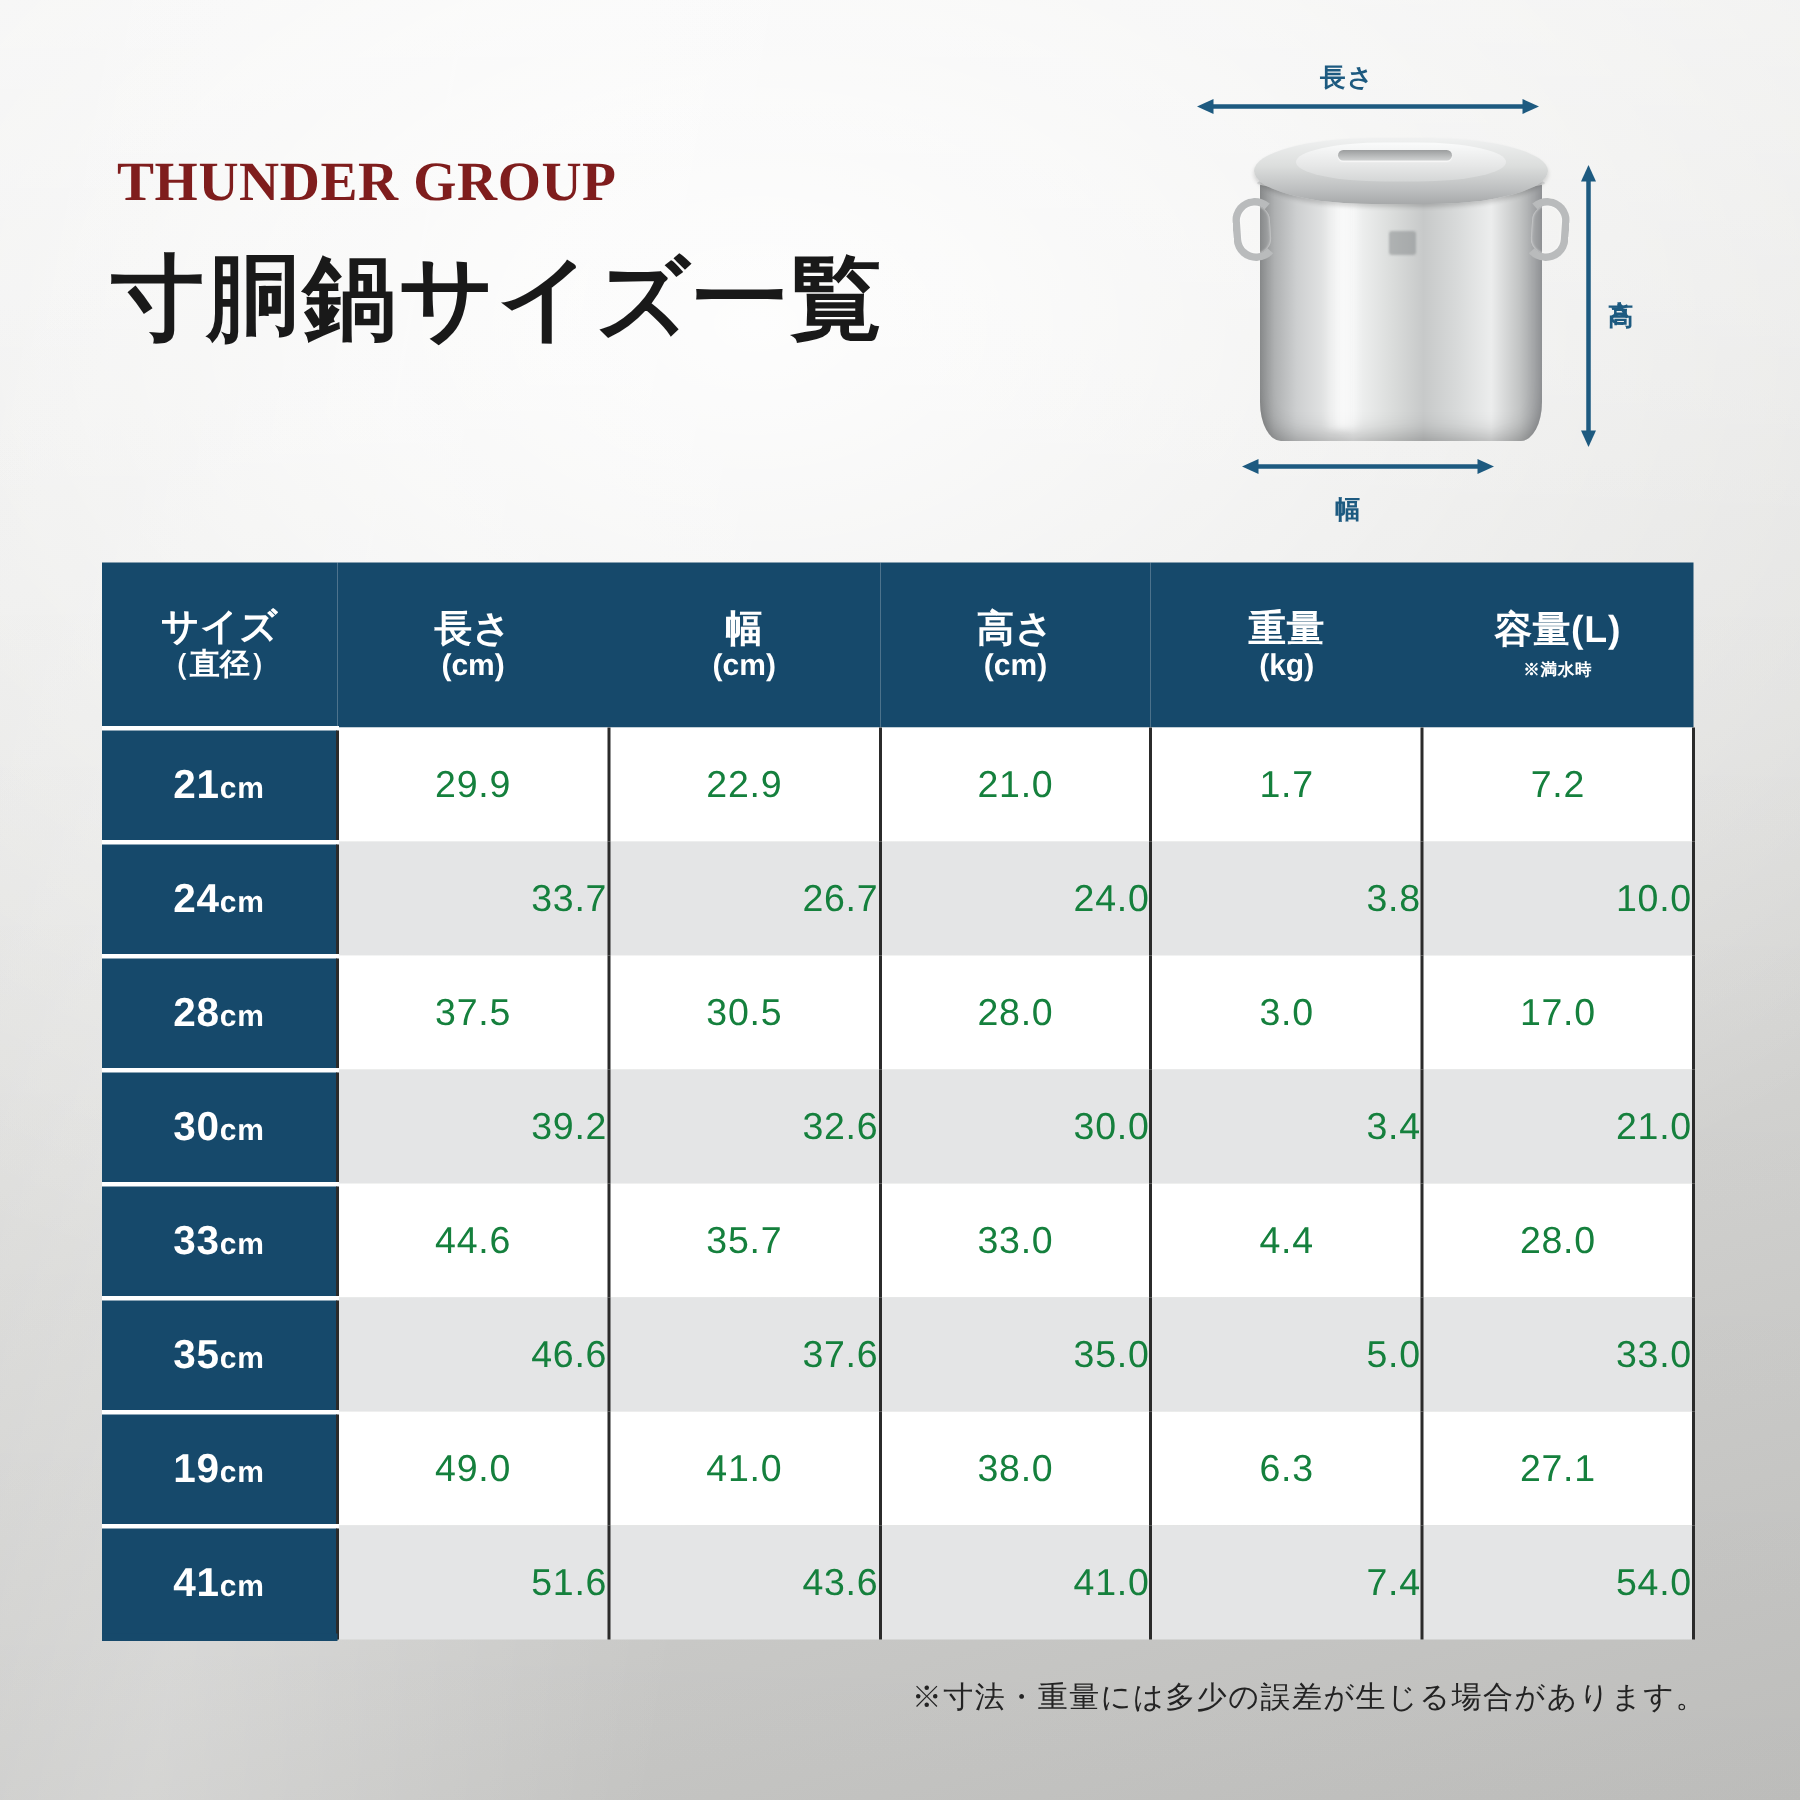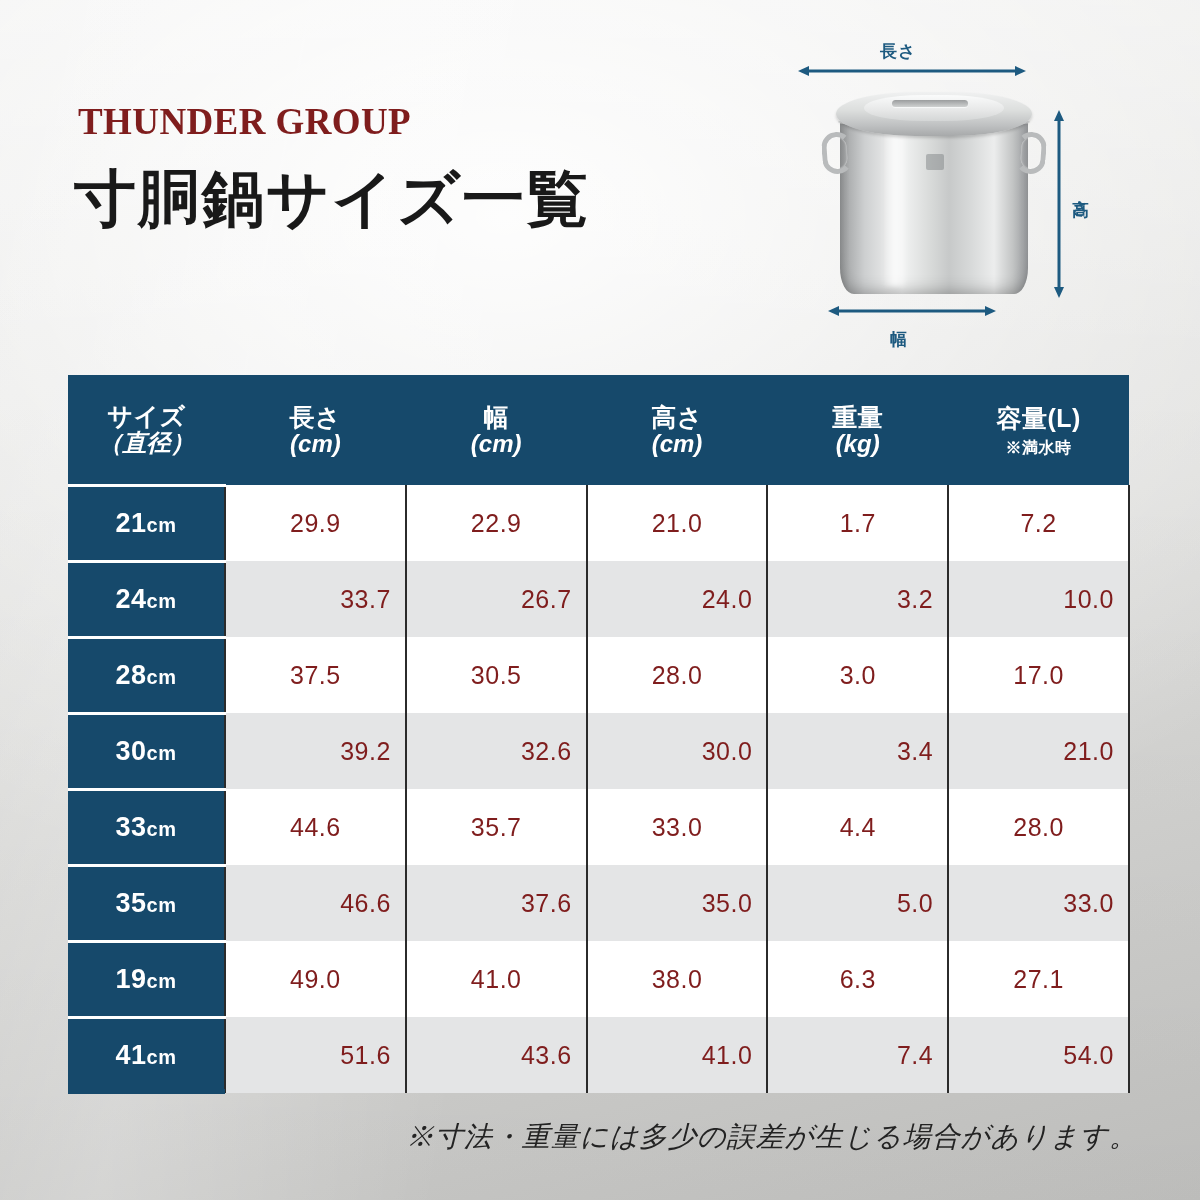--- a/index.html
+++ b/index.html
@@ -193,30 +193,30 @@
   thead th {
     background: #16496b;
     color: #ffffff;
     height: 110px;
     vertical-align: middle;
     font-weight: 700;
     line-height: 1.12;
     padding: 0;
   }
   thead th .h1 { display: block; font-size: 25px; letter-spacing: 0.5px; }
-  thead th .h2 { display: block; font-size: 24px; font-style: italic; }
-  thead th .hsmall { display: block; font-size: 16px; margin-top: 7px; letter-spacing: 0.5px; }
+  thead th .h2 { display: block; font-size: 20px; }
+  thead th .hsmall { display: block; font-size: 11px; margin-top: 7px; letter-spacing: 0.5px; }
 
   tbody tr { height: 76px; }
   tbody td {
-    padding: 14px;
+    padding: 0;
     text-align: center;
     vertical-align: middle;
     font-size: 25px;
-    color: #7f1d1d;
+    color: #15803d;
     letter-spacing: 0.5px;
     border-left: 2px solid #2b2b2b;
     background: #ffffff;
   }
   tbody tr.alt td { background: #e4e5e6; text-align: right; }
   tbody td.last { border-right: 2px solid #2b2b2b; }
 
   tbody th.size-cell {
     padding: 0;
     background: #16496b;
@@ -240,25 +240,24 @@
     height: 5px;
     background: #16496b;
   }
 
   
   #footnote {
     position: absolute;
     right: 62px;
     top: 1118px;
     font-family: "Liberation Serif", serif;
-    font-size: 28px;
+    font-size: 20px;
     color: #232323;
     letter-spacing: 1px;
     white-space: nowrap;
-    font-style: italic;
   }
 </style>
 </head>
 <body>
 
 <div id="bg">
   <div id="bg-sheen"></div>
 </div>
 
 <div id="brand">THUNDER GROUP</div>
@@ -347,21 +346,21 @@
       <td>22.9</td>
       <td>21.0</td>
       <td>1.7</td>
       <td class="last">7.2</td>
     </tr>
     <tr class="alt">
       <th class="size-cell"><span>24</span><span class="unit">cm</span></th>
       <td>33.7</td>
       <td>26.7</td>
       <td>24.0</td>
-      <td>3.2</td>
+      <td>3.8</td>
       <td class="last">10.0</td>
     </tr>
     <tr>
       <th class="size-cell"><span>28</span><span class="unit">cm</span></th>
       <td>37.5</td>
       <td>30.5</td>
       <td>28.0</td>
       <td>3.0</td>
       <td class="last">17.0</td>
     </tr>

